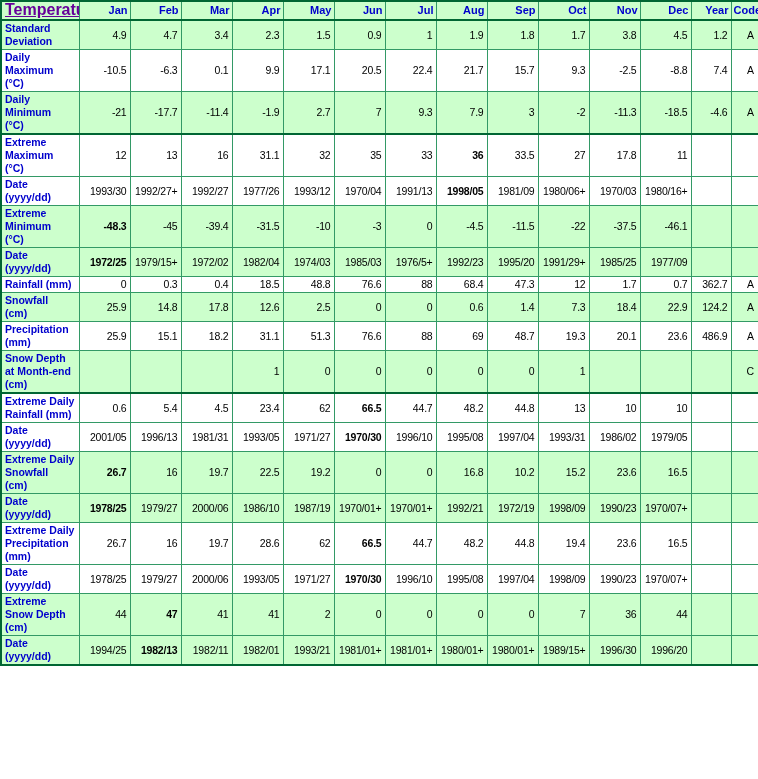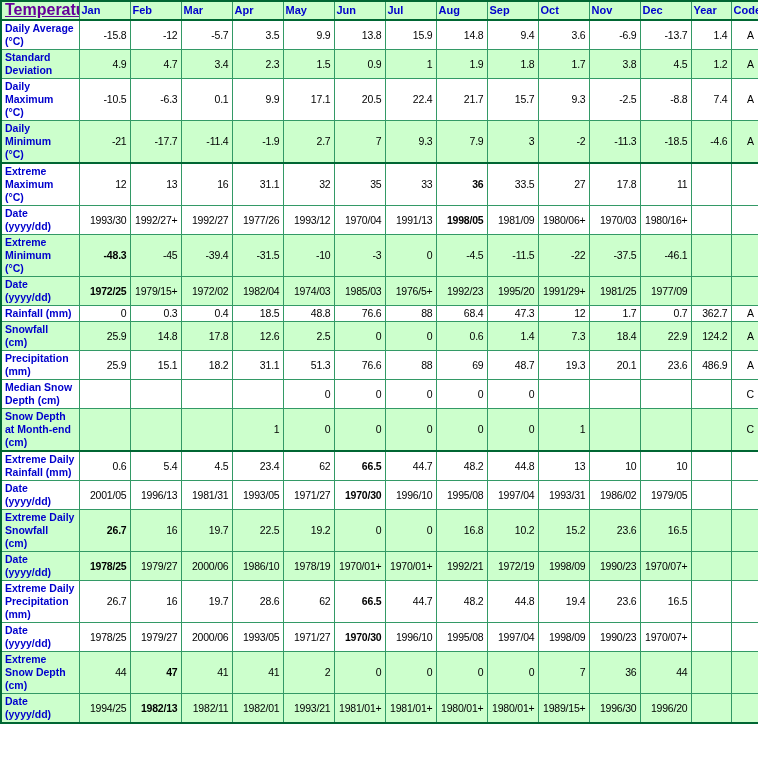--- a/index.html
+++ b/index.html
@@ -32,21 +32,21 @@
     overflow:hidden;
     line-height:13px;
   }
   .header-row th{
     border-bottom:2px solid var(--section);
     background:var(--shade);
     font-weight:bold;
   }
   .col-header{
     color:var(--label-blue);
-    text-align:left;
+    text-align:right;
     font-size:11px;
   }
   .label-cell{
     color:var(--label-blue);
     font-weight:bold;
     text-align:left;
     white-space:pre-line;
     padding-left:3px;
   }
   .section-link{
@@ -111,38 +111,20 @@
         <th class="col-header">Aug</th>
         <th class="col-header">Sep</th>
         <th class="col-header">Oct</th>
         <th class="col-header">Nov</th>
         <th class="col-header">Dec</th>
         <th class="col-header">Year</th>
         <th class="col-header">Code</th>
       </tr>
     </thead>
   <tbody id="tbody">
-      <tr>
-        <td class="label-cell">Daily Average
-(°C)</td>
-        <td class="value-cell">-15.8</td>
-        <td class="value-cell">-12</td>
-        <td class="value-cell">-5.7</td>
-        <td class="value-cell">3.5</td>
-        <td class="value-cell">9.9</td>
-        <td class="value-cell">13.8</td>
-        <td class="value-cell">15.9</td>
-        <td class="value-cell">14.8</td>
-        <td class="value-cell">9.4</td>
-        <td class="value-cell">3.6</td>
-        <td class="value-cell">-6.9</td>
-        <td class="value-cell">-13.7</td>
-        <td class="value-cell">1.4</td>
-        <td class="code-cell">A</td>
-      </tr>
       <tr class="shade">
         <td class="label-cell">Standard
 Deviation</td>
         <td class="value-cell">4.9</td>
         <td class="value-cell">4.7</td>
         <td class="value-cell">3.4</td>
         <td class="value-cell">2.3</td>
         <td class="value-cell">1.5</td>
         <td class="value-cell">0.9</td>
         <td class="value-cell">1</td>
@@ -254,21 +236,21 @@
         <td class="value-cell b">1972/25</td>
         <td class="value-cell">1979/15+</td>
         <td class="value-cell">1972/02</td>
         <td class="value-cell">1982/04</td>
         <td class="value-cell">1974/03</td>
         <td class="value-cell">1985/03</td>
         <td class="value-cell">1976/5+</td>
         <td class="value-cell">1992/23</td>
         <td class="value-cell">1995/20</td>
         <td class="value-cell">1991/29+</td>
-        <td class="value-cell">1981/25</td>
+        <td class="value-cell">1985/25</td>
         <td class="value-cell">1977/09</td>
         <td class="value-cell"></td>
         <td class="code-cell"></td>
       </tr>
       <tr>
         <td class="label-cell">Rainfall (mm)</td>
         <td class="value-cell">0</td>
         <td class="value-cell">0.3</td>
         <td class="value-cell">0.4</td>
         <td class="value-cell">18.5</td>
@@ -312,38 +294,20 @@
         <td class="value-cell">76.6</td>
         <td class="value-cell">88</td>
         <td class="value-cell">69</td>
         <td class="value-cell">48.7</td>
         <td class="value-cell">19.3</td>
         <td class="value-cell">20.1</td>
         <td class="value-cell">23.6</td>
         <td class="value-cell">486.9</td>
         <td class="code-cell">A</td>
       </tr>
-      <tr>
-        <td class="label-cell">Median Snow
-Depth (cm)</td>
-        <td class="value-cell"></td>
-        <td class="value-cell"></td>
-        <td class="value-cell"></td>
-        <td class="value-cell"></td>
-        <td class="value-cell">0</td>
-        <td class="value-cell">0</td>
-        <td class="value-cell">0</td>
-        <td class="value-cell">0</td>
-        <td class="value-cell">0</td>
-        <td class="value-cell"></td>
-        <td class="value-cell"></td>
-        <td class="value-cell"></td>
-        <td class="value-cell"></td>
-        <td class="code-cell">C</td>
-      </tr>
       <tr class="shade">
         <td class="label-cell">Snow Depth
 at Month-end
 (cm)</td>
         <td class="value-cell"></td>
         <td class="value-cell"></td>
         <td class="value-cell"></td>
         <td class="value-cell">1</td>
         <td class="value-cell">0</td>
         <td class="value-cell">0</td>
@@ -411,21 +375,21 @@
         <td class="value-cell"></td>
         <td class="code-cell"></td>
       </tr>
       <tr class="shade">
         <td class="label-cell">Date
 (yyyy/dd)</td>
         <td class="value-cell b">1978/25</td>
         <td class="value-cell">1979/27</td>
         <td class="value-cell">2000/06</td>
         <td class="value-cell">1986/10</td>
-        <td class="value-cell">1978/19</td>
+        <td class="value-cell">1987/19</td>
         <td class="value-cell">1970/01+</td>
         <td class="value-cell">1970/01+</td>
         <td class="value-cell">1992/21</td>
         <td class="value-cell">1972/19</td>
         <td class="value-cell">1998/09</td>
         <td class="value-cell">1990/23</td>
         <td class="value-cell">1970/07+</td>
         <td class="value-cell"></td>
         <td class="code-cell"></td>
       </tr>

